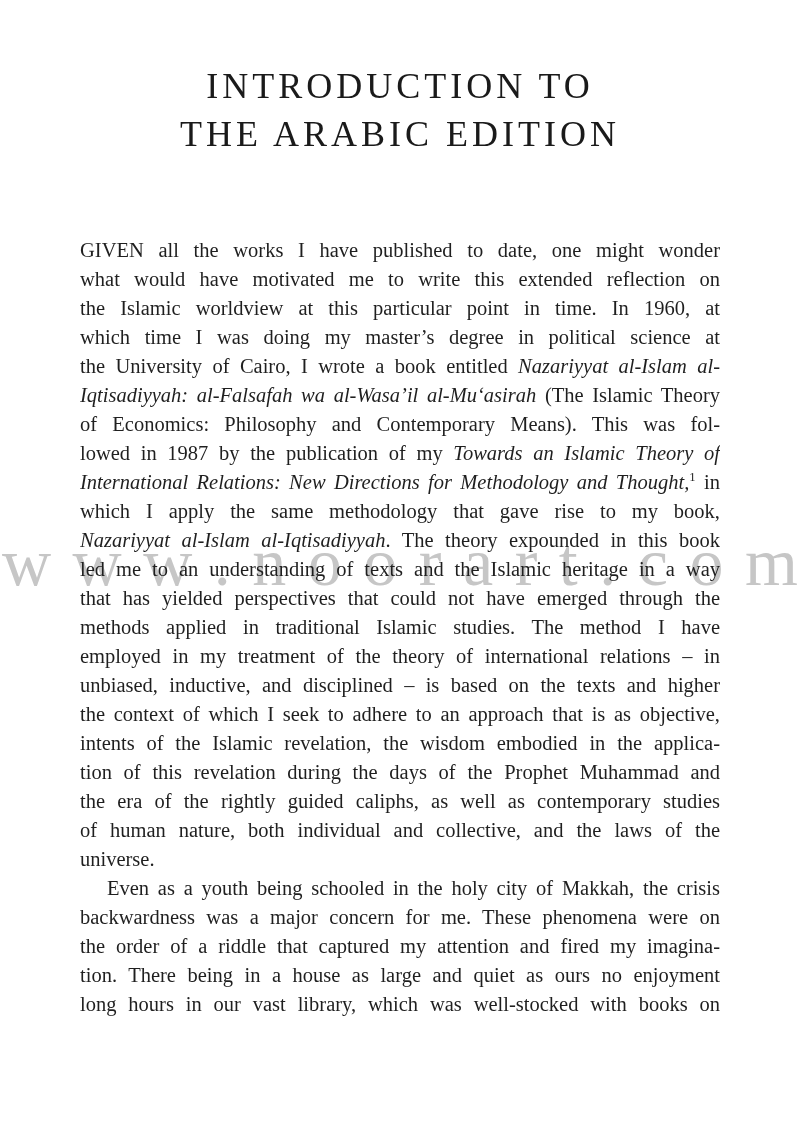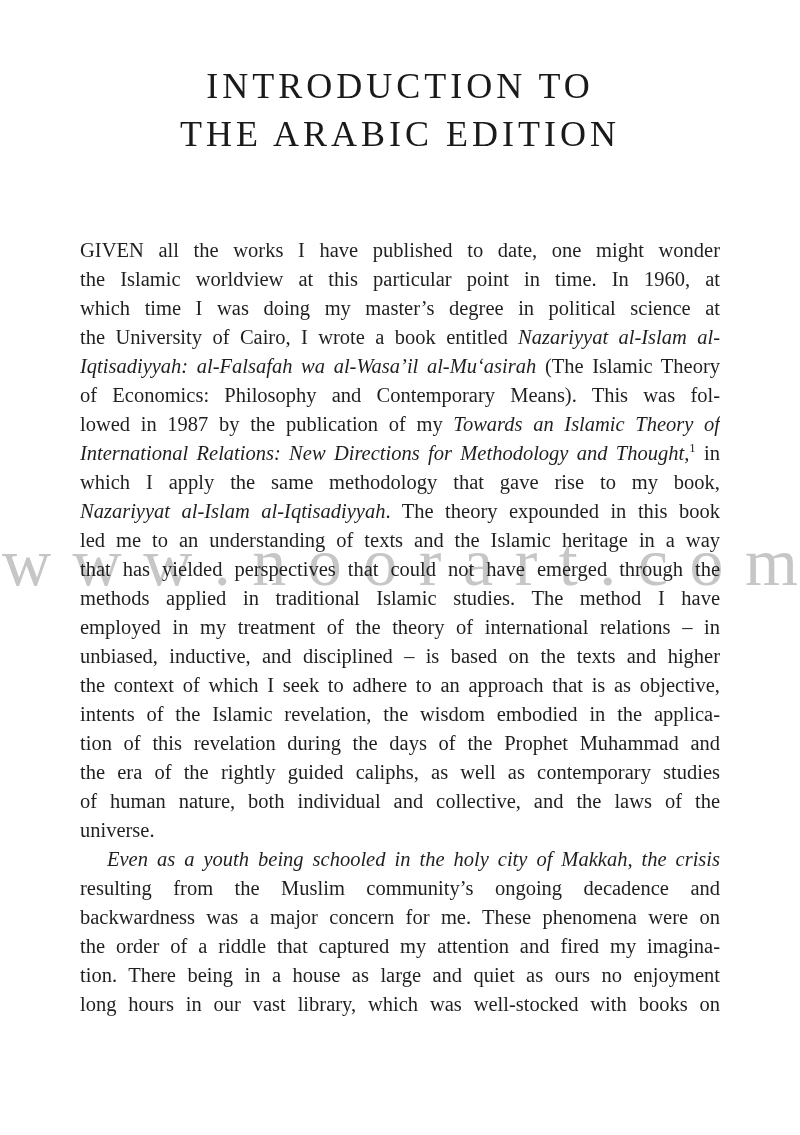--- a/index.html
+++ b/index.html
@@ -57,21 +57,21 @@
     height: 29px;
     line-height: 29px;
     overflow: hidden;
     text-align: justify;
     text-align-last: justify;
     white-space: nowrap;
   }
   
   .line { white-space: normal; }
   .line.last { text-align-last: left; }
-  .line.indent { text-indent: 27px; font-style: italic; }
+  .line.indent { text-indent: 27px; }
   .it { font-style: italic; }
   sup.fnref {
     font-size: 0.62em;
     line-height: 0;
     vertical-align: super;
     font-style: normal;
   }
   .page-number {
     position: absolute;
     top: 1130px;
@@ -106,20 +106,21 @@
     </div>
 
   <div class="title-block">
     <div class="title-line">INTRODUCTION TO</div>
     <div class="title-line">THE ARABIC EDITION</div>
   </div>
 
   <div class="body-text">
       <div class="paragraph">
         <div class="line"><span>GIVEN all the works I have published to date, one might wonder</span></div>
+        <div class="line"><span>what would have motivated me to write this extended reflection on</span></div>
         <div class="line"><span>the Islamic worldview at this particular point in time. In 1960, at</span></div>
         <div class="line"><span>which time I was doing my master’s degree in political science at</span></div>
         <div class="line"><span>the University of Cairo, I wrote a book entitled </span><span class="it">Nazariyyat al-Islam al-</span></div>
         <div class="line"><span class="it">Iqtisadiyyah: al-Falsafah wa al-Wasa’il al-Mu‘asirah</span><span> (The Islamic Theory</span></div>
         <div class="line"><span>of Economics: Philosophy and Contemporary Means). This was fol-</span></div>
         <div class="line"><span>lowed in 1987 by the publication of my </span><span class="it">Towards an Islamic Theory of</span></div>
         <div class="line"><span class="it">International Relations: New Directions for Methodology and Thought,</span><sup class="fnref">1</sup><span> in</span></div>
         <div class="line"><span>which I apply the same methodology that gave rise to my book,</span></div>
         <div class="line"><span class="it">Nazariyyat al-Islam al-Iqtisadiyyah</span><span>. The theory expounded in this book</span></div>
         <div class="line"><span>led me to an understanding of texts and the Islamic heritage in a way</span></div>
@@ -129,21 +130,20 @@
         <div class="line"><span>unbiased, inductive, and disciplined – is based on the texts and higher</span></div>
         <div class="line"><span>the context of which I seek to adhere to an approach that is as objective,</span></div>
         <div class="line"><span>intents of the Islamic revelation, the wisdom embodied in the applica-</span></div>
         <div class="line"><span>tion of this revelation during the days of the Prophet Muhammad and</span></div>
         <div class="line"><span>the era of the rightly guided caliphs, as well as contemporary studies</span></div>
         <div class="line"><span>of human nature, both individual and collective, and the laws of the</span></div>
         <div class="line last"><span>universe.</span></div>
       </div>
       <div class="paragraph">
         <div class="line indent"><span>Even as a youth being schooled in the holy city of Makkah, the crisis</span></div>
-        <div class="line"><span>resulting from the Muslim community’s ongoing decadence and</span></div>
         <div class="line"><span>backwardness was a major concern for me. These phenomena were on</span></div>
         <div class="line"><span>the order of a riddle that captured my attention and fired my imagina-</span></div>
         <div class="line"><span>tion. There being in a house as large and quiet as ours no enjoyment</span></div>
         <div class="line"><span>long hours in our vast library, which was well-stocked with books on</span></div>
       </div>
     </div>
 
   <div class="page-number">xv</div>
 
 </div>

